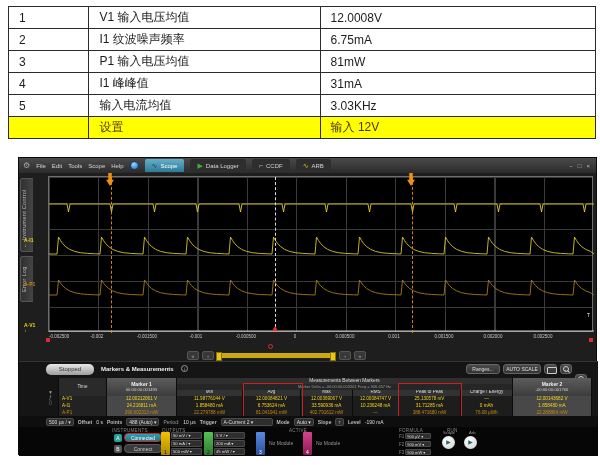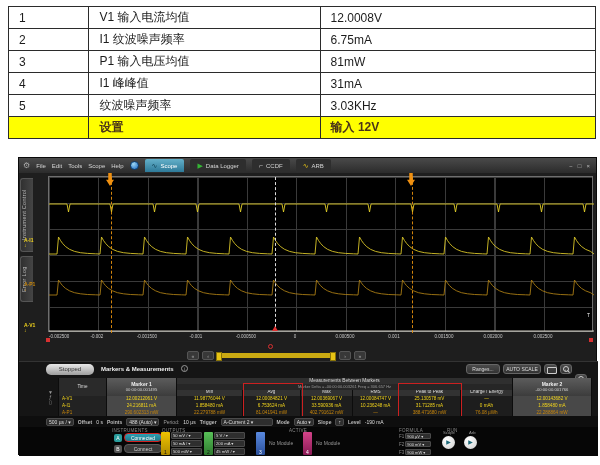--- a/index.html
+++ b/index.html
@@ -6,21 +6,21 @@
   html,body { width:600px; height:465px; }
   body { font-family:"Liberation Sans",sans-serif; background:#fff; position:relative; overflow:hidden; }
   #page { position:relative; width:600px; height:465px; background:#fff; }
 
   
   .results { position:absolute; left:8px; top:6px; width:588px; border-collapse:collapse; font-size:12px; color:#1c1c1c; }
   .results td { border:1px solid #2b2b2b; height:22px; padding:0 4px 0 10px; background:#fff; }
   .results td.num { width:80px; }
   .results td.lbl { width:230px; }
   .results td.val { width:274px; }
-  .results tr.hl td { background:#ffff00; color:#4a3418;font-weight:bold; }
+  .results tr.hl td { background:#ffff00; color:#4a3418; }
 
   
   .app { position:absolute; left:18px; top:157px; width:579px; height:298px; background:#1e1e1e; border:1px solid #0a0a0a; font-size:6px; color:#ccc; }
 
   
   .menubar { position:absolute; left:0; top:0; width:100%; height:15px; background:linear-gradient(#4a4a4a,#2b2b2b); display:flex; align-items:center; gap:6px; padding:0 4px; }
   .menubar .menu { font-size:6px; color:#d5d5d5; }
   .gear { color:#aaa; font-size:8px; line-height:1; }
   .globe { width:9px; height:9px; border-radius:50%; background:radial-gradient(circle at 35% 30%,#9fd8f5,#1565c0); border:1px solid #0c3e70; }
   .tab { display:flex; align-items:center; gap:3px; height:13px; padding:0 7px; border-radius:2px 2px 0 0; font-size:6px; color:#d5d5d5; background:#2e2e2e; }
@@ -112,41 +112,41 @@
 </style>
 </head>
 <body>
 
 <div id="page">
 
   <table class="results">
     <tbody>
         <tr>
       <td class="num">1</td>
-      <td class="lbl">V1 输入电流均值</td>
+      <td class="lbl">V1 输入电压均值</td>
       <td class="val">12.0008V</td>
     </tr>
     <tr>
       <td class="num">2</td>
       <td class="lbl">I1 纹波噪声频率</td>
       <td class="val">6.75mA</td>
     </tr>
     <tr>
       <td class="num">3</td>
       <td class="lbl">P1 输入电压均值</td>
       <td class="val">81mW</td>
     </tr>
     <tr>
       <td class="num">4</td>
       <td class="lbl">I1 峰峰值</td>
       <td class="val">31mA</td>
     </tr>
     <tr>
       <td class="num">5</td>
-      <td class="lbl">纹波噪声频率</td>
+      <td class="lbl">输入电流均值</td>
       <td class="val">3.03KHz</td>
     </tr>
     <tr class="hl">
       <td class="num"></td>
       <td class="lbl">设置</td>
       <td class="val">输入 12V</td>
     </tr>
   </tbody>
     </table>
 

